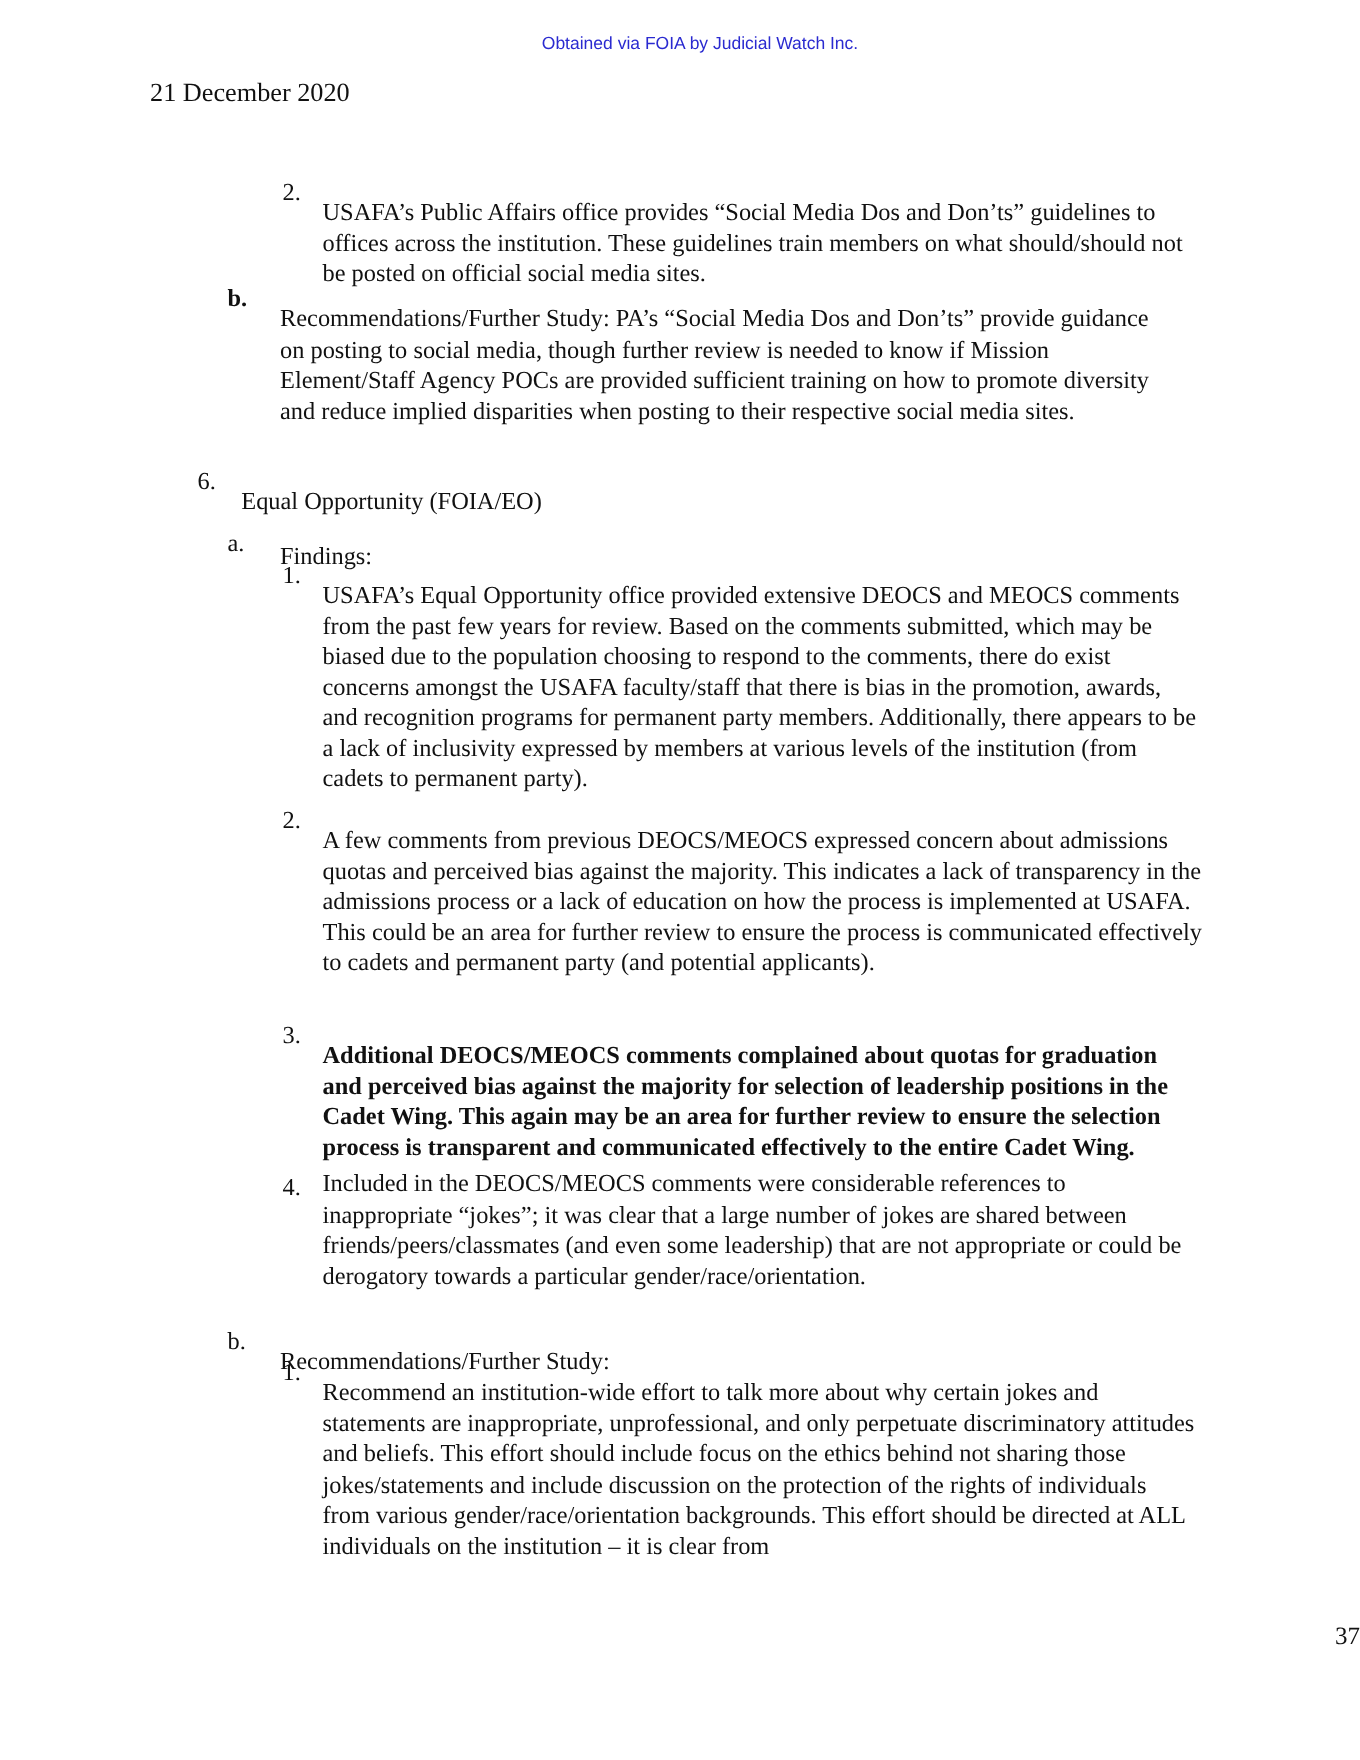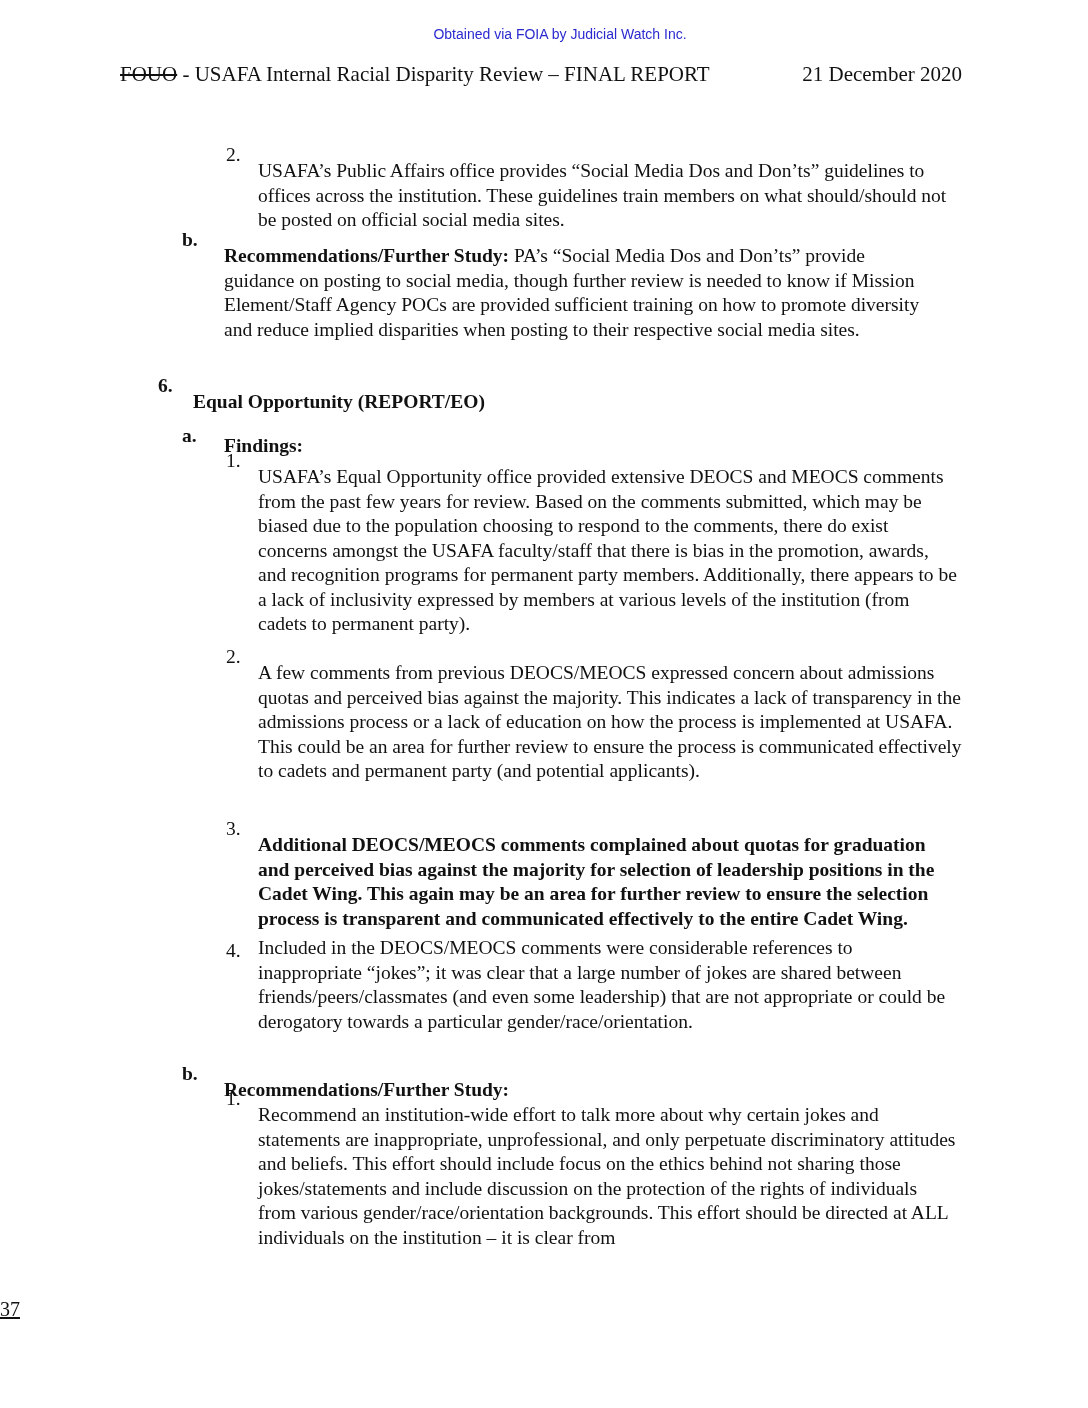--- a/index.html
+++ b/index.html
@@ -14,48 +14,47 @@
       font-size: 14px; color: #2a2ad0;
     }
     .header {
       position: absolute; top: 62px; left: 120px; width: 842px;
       font-size: 21px; display: flex; justify-content: space-between; align-items: baseline;
     }
     .header .strike { text-decoration: line-through; }
     .body-text { font-size: 19.5px; line-height: 24.5px; }
     .num { position: absolute; }
     .txt { position: absolute; margin-top: 16px; }
-    b { font-weight: bold; }
+    b { font-weight: normal; }
     .page-number {
-      position: absolute; top: 1298px; left: 0; width: 1088px; text-align: left; font-size: 20px; text-decoration: underline;
+      position: absolute; top: 1298px; left: 0; width: 1088px; text-align: right; font-size: 20px;
     }
   </style>
 </head>
 <body>
 
 <div class="watermark">Obtained via FOIA by Judicial Watch Inc.</div>
 
 <div class="header">
-  <span><span class="strike">FOUO</span><span> - USAFA Internal Racial Disparity Review – FINAL REPORT</span></span>
   <span>21 December 2020</span>
 </div>
 
 <div class="body-text">
   <span class="num" style="top:143px;left:226px;">2.</span>
   <div class="txt" style="top:143px;left:258px;width:700px;">USAFA’s Public Affairs office provides “Social Media Dos and Don’ts” guidelines to offices across the institution. These guidelines train members on what should/should not be posted on official social media sites.</div>
 </div>
 
 <div class="body-text">
   <span class="num" style="top:228px;left:182px;font-weight:bold;">b.</span>
   <div class="txt" style="top:228px;left:224px;width:716px;"><b>Recommendations/Further Study:</b><span> PA’s “Social Media Dos and Don’ts” provide guidance on posting to social media, though further review is needed to know if Mission Element/Staff Agency POCs are provided sufficient training on how to promote diversity and reduce implied disparities when posting to their respective social media sites.</span></div>
 </div>
 
 <div class="body-text">
   <b class="num" style="top:374px;left:158px;">6.</b>
-  <b class="txt" style="top:374px;left:193px;">Equal Opportunity (REPORT/EO)</b>
+  <b class="txt" style="top:374px;left:193px;">Equal Opportunity (FOIA/EO)</b>
 </div>
 
 <div class="body-text">
   <b class="num" style="top:424px;left:182px;">a.</b>
   <b class="txt" style="top:418px;left:224px;">Findings:</b>
 </div>
 
 <div class="body-text">
   <span class="num" style="top:449px;left:226px;">1.</span>
   <div class="txt" style="top:449px;left:258px;width:700px;">USAFA’s Equal Opportunity office provided extensive DEOCS and MEOCS comments from the past few years for review. Based on the comments submitted, which may be biased due to the population choosing to respond to the comments, there do exist concerns amongst the USAFA faculty/staff that there is bias in the promotion, awards, and recognition programs for permanent party members. Additionally, there appears to be a lack of inclusivity expressed by members at various levels of the institution (from cadets to permanent party).</div>

